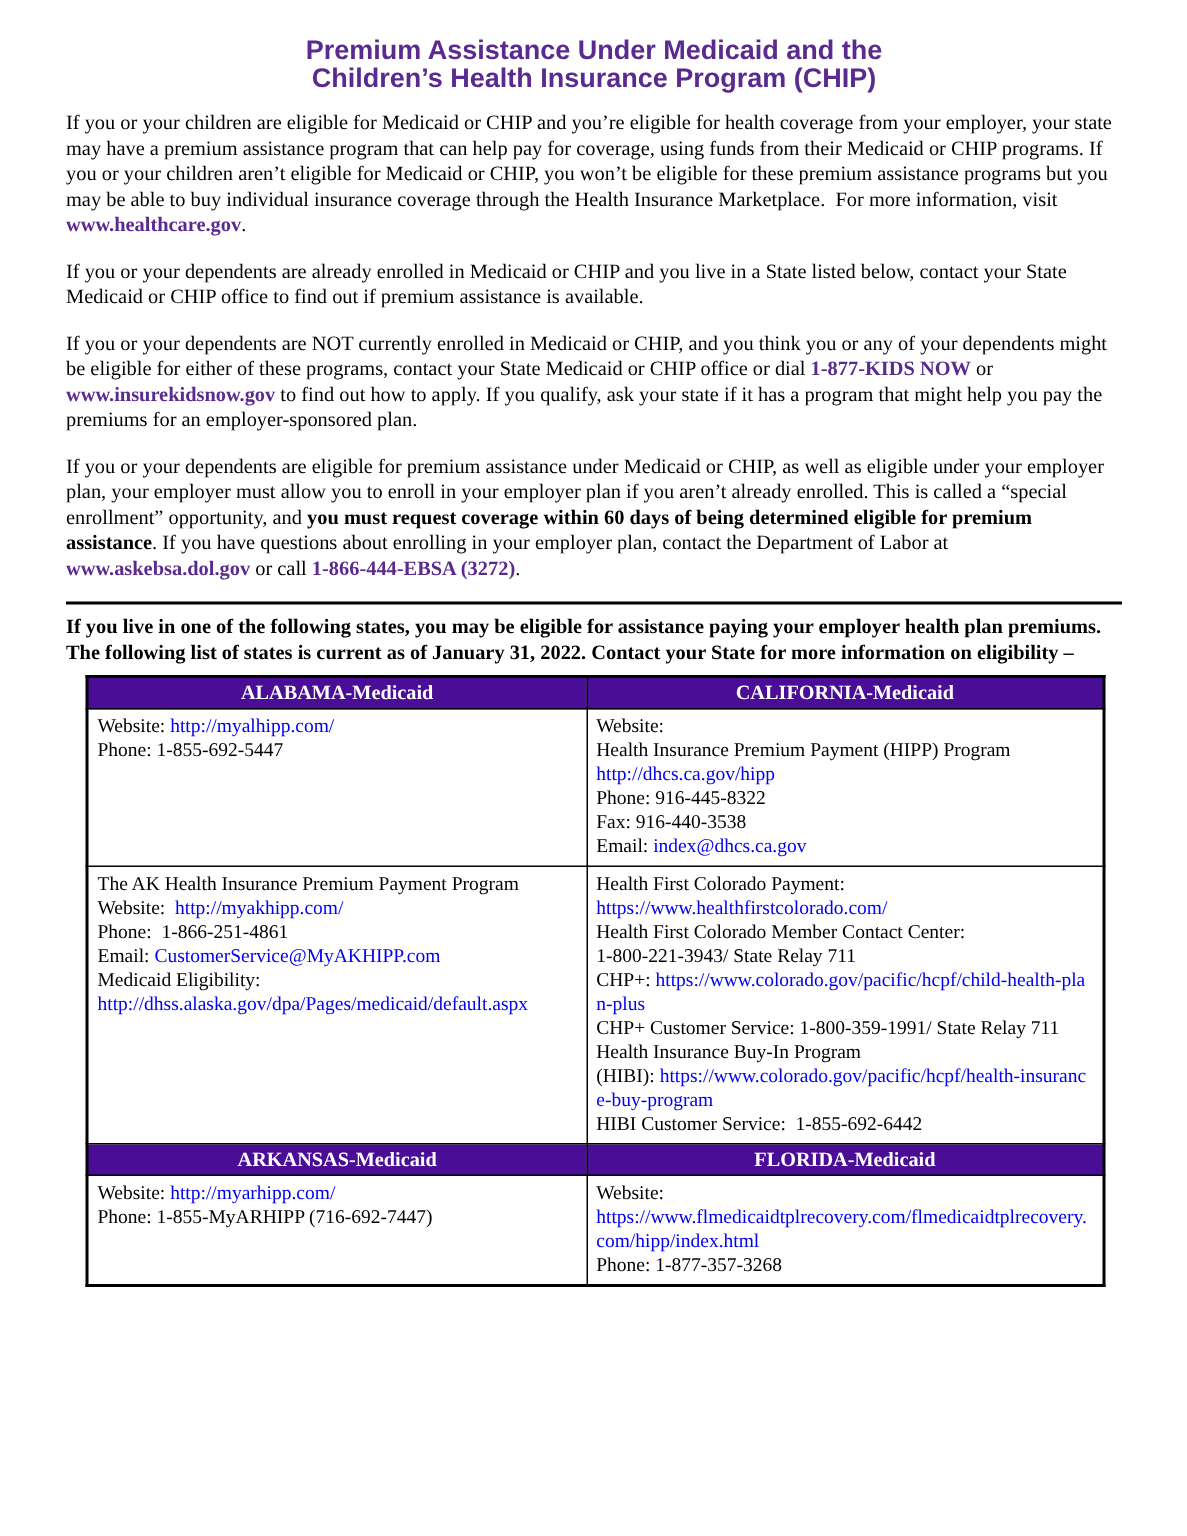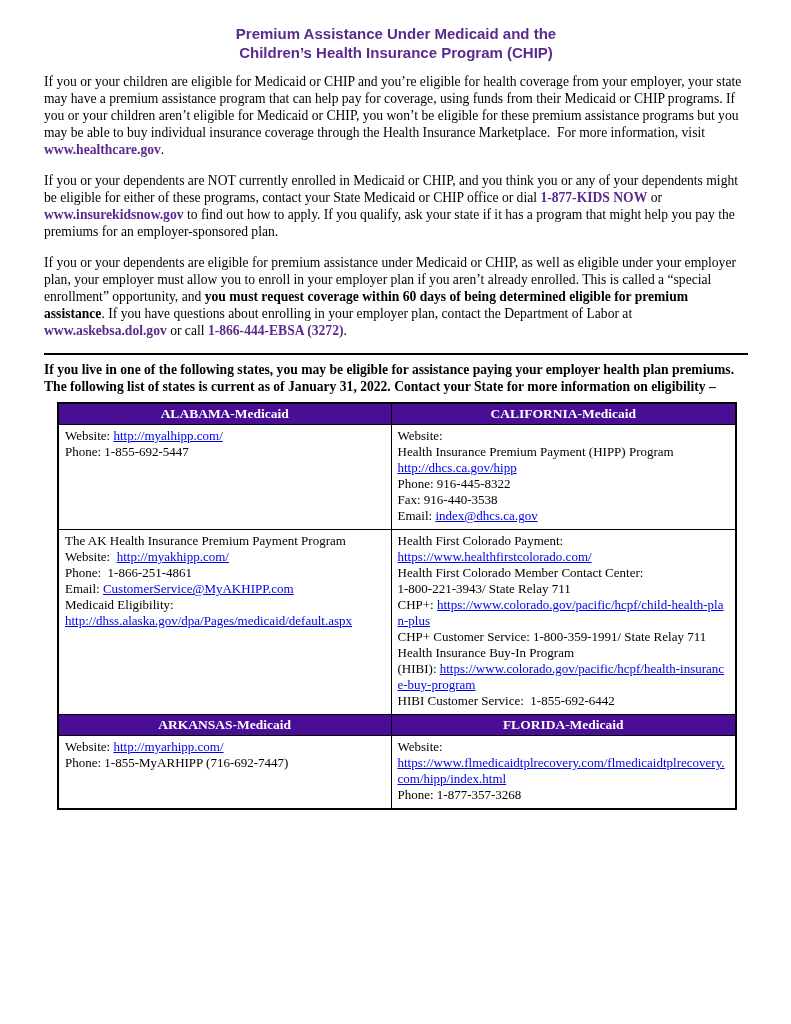--- a/index.html
+++ b/index.html
@@ -11,21 +11,21 @@
     overflow: hidden;
   }
   .page {
     width: 791px; height: 1024px;
     padding: 24px 43px 0 44px;
   }
   .title {
     text-align: center;
     font-family: "Liberation Sans", sans-serif;
     font-weight: bold;
-    font-size: 15px;
+    font-size: 18px;
     line-height: 19px;
     color: #5B2A8E;
     margin-bottom: 11px;
   }
   .para {
     font-size: 13.6px;
     line-height: 17px;
     margin-bottom: 14px;
     text-align: left;
   }
@@ -73,37 +73,37 @@
   }
   td.cell {
     font-size: 13px;
     line-height: 16px;
     padding: 3px 6px 5px 6px;
     background: #ffffff;
   }
   .cline { white-space: pre-wrap; }
   .blue {
     color: #0000EE;
-    text-decoration: underline;
     cursor: pointer;
     word-break: break-all;
   }
 </style>
 </head>
 <body>
 
 <div class="page">
 
   <div class="title">
     <div>Premium Assistance Under Medicaid and the</div>
     <div>Children’s Health Insurance Program (CHIP)</div>
   </div>
 
   <p class="para"><span>If you or your children are eligible for Medicaid or CHIP and you’re eligible for health coverage from your employer, your state may have a premium assistance program that can help pay for coverage, using funds from their Medicaid or CHIP programs. If you or your children aren’t eligible for Medicaid or CHIP, you won’t be eligible for these premium assistance programs but you may be able to buy individual insurance coverage through the Health Insurance Marketplace.  For more information, visit </span><span class="purple">www.healthcare.gov</span><span>.</span></p>
 
+  <p class="para"><span>If you or your dependents are already enrolled in Medicaid or CHIP and you live in a State listed below, contact your State Medicaid or CHIP office to find out if premium assistance is available.</span></p>
 
   <p class="para"><span>If you or your dependents are NOT currently enrolled in Medicaid or CHIP, and you think you or any of your dependents might be eligible for either of these programs, contact your State Medicaid or CHIP office or dial </span><span class="purple">1-877-KIDS NOW</span><span> or </span><span class="purple">www.insurekidsnow.gov</span><span> to find out how to apply. If you qualify, ask your state if it has a program that might help you pay the premiums for an employer-sponsored plan.</span></p>
 
   <p class="para"><span>If you or your dependents are eligible for premium assistance under Medicaid or CHIP, as well as eligible under your employer plan, your employer must allow you to enroll in your employer plan if you aren’t already enrolled. This is called a “special enrollment” opportunity, and </span><span class="boldtext">you must request coverage within 60 days of being determined eligible for premium assistance</span><span>. If you have questions about enrolling in your employer plan, contact the Department of Labor at </span><span class="purple">www.askebsa.dol.gov</span><span> or call </span><span class="purple">1-866-444-EBSA (3272)</span><span>.</span></p>
 
   <hr class="divider">
 
   <p class="lead-bold"><span>If you live in one of the following states, you may be eligible for assistance paying your employer health plan premiums. The following list of states is current as of January 31, 2022. Contact your State for more information on eligibility –</span></p>
 
   <div class="tablewrap">

